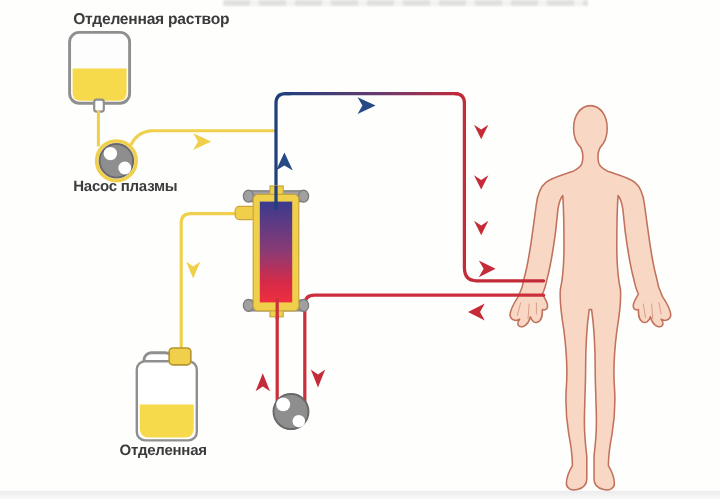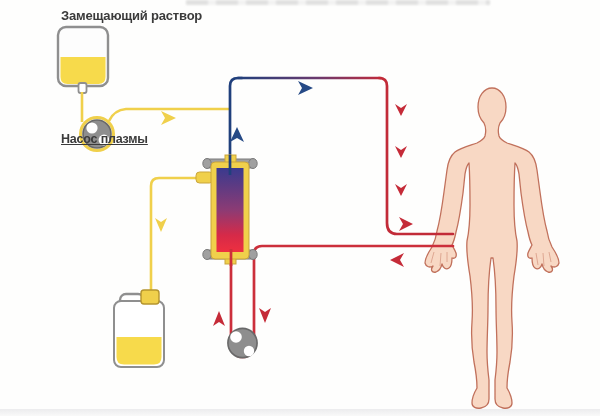--- a/index.html
+++ b/index.html
@@ -157,18 +157,19 @@
       <polygon points="401,116 395,104 401,108 407,104" fill="#c52b38"></polygon>
       <polygon points="401,158 395,146 401,150 407,146" fill="#c52b38"></polygon>
       <polygon points="401,196 395,184 401,188 407,184" fill="#c52b38"></polygon>
       <polygon points="413,224 399,217 403,224 399,231" fill="#c52b38"></polygon>
       <polygon points="390,260 404,253 400,260 404,267" fill="#c52b38"></polygon>
       <polygon points="219,311 213,326 219,322 225,326" fill="#c52b38"></polygon>
       <polygon points="265,323 259,308 265,312 271,308" fill="#c52b38"></polygon>
     </g>
   </svg>
 
-  <div class="lbl" style="left:61px;top:8px;font-size:13px;">Замещающий раствор</div>
-  <div class="lbl" style="left:61px;top:132px;text-decoration:underline;">Насос плазмы</div>
+  <div class="lbl" style="left:61px;top:8px;font-size:13px;">Отделенная раствор</div>
+  <div class="lbl" style="left:61px;top:148px;">Насос плазмы</div>
   <div class="lbl center" style="left:95px;top:369px;width:82px;">
+    <div>Отделенная</div>
   </div>
 
 </div>
 
 </body></html>

